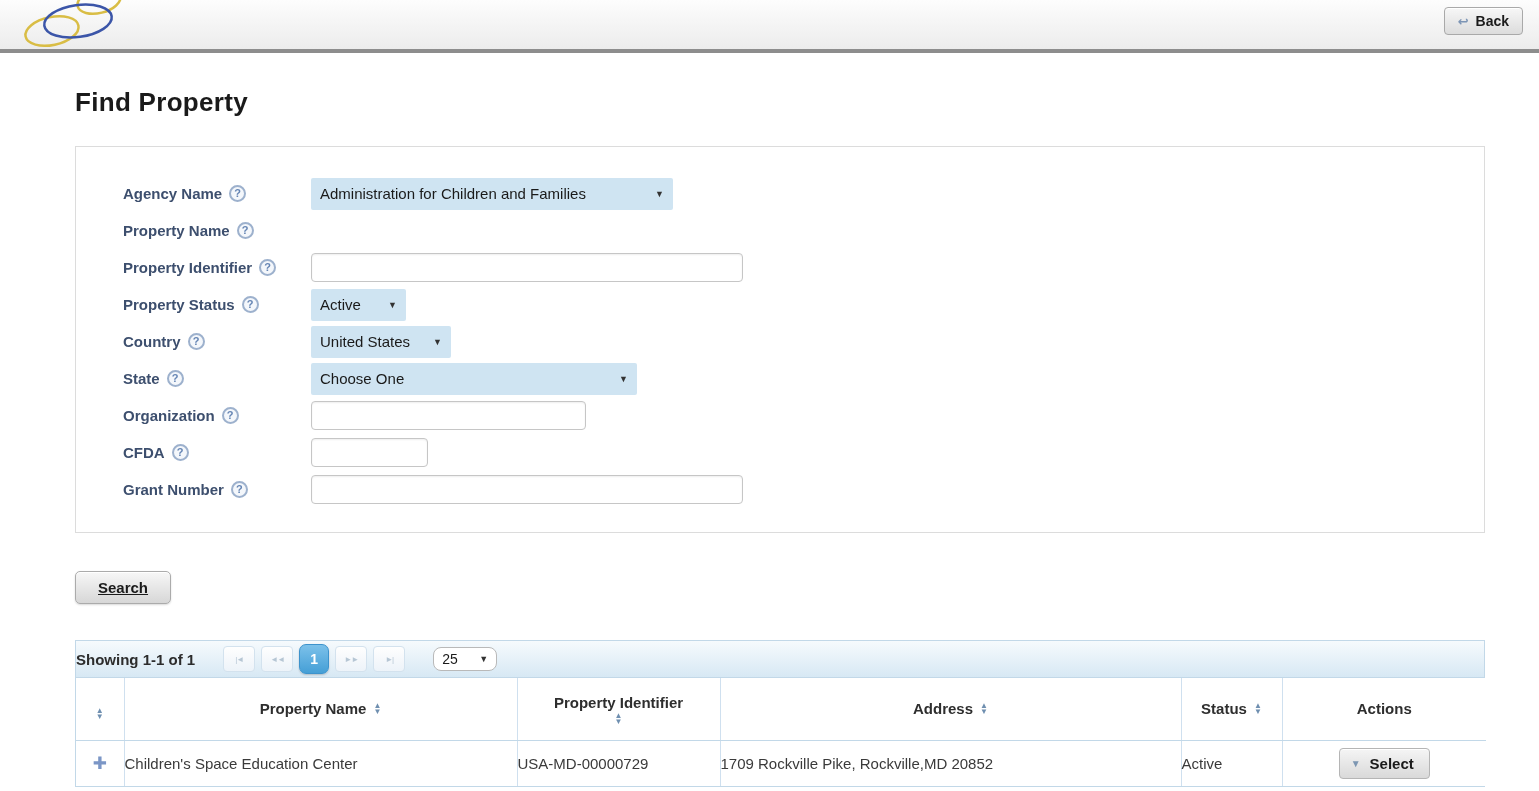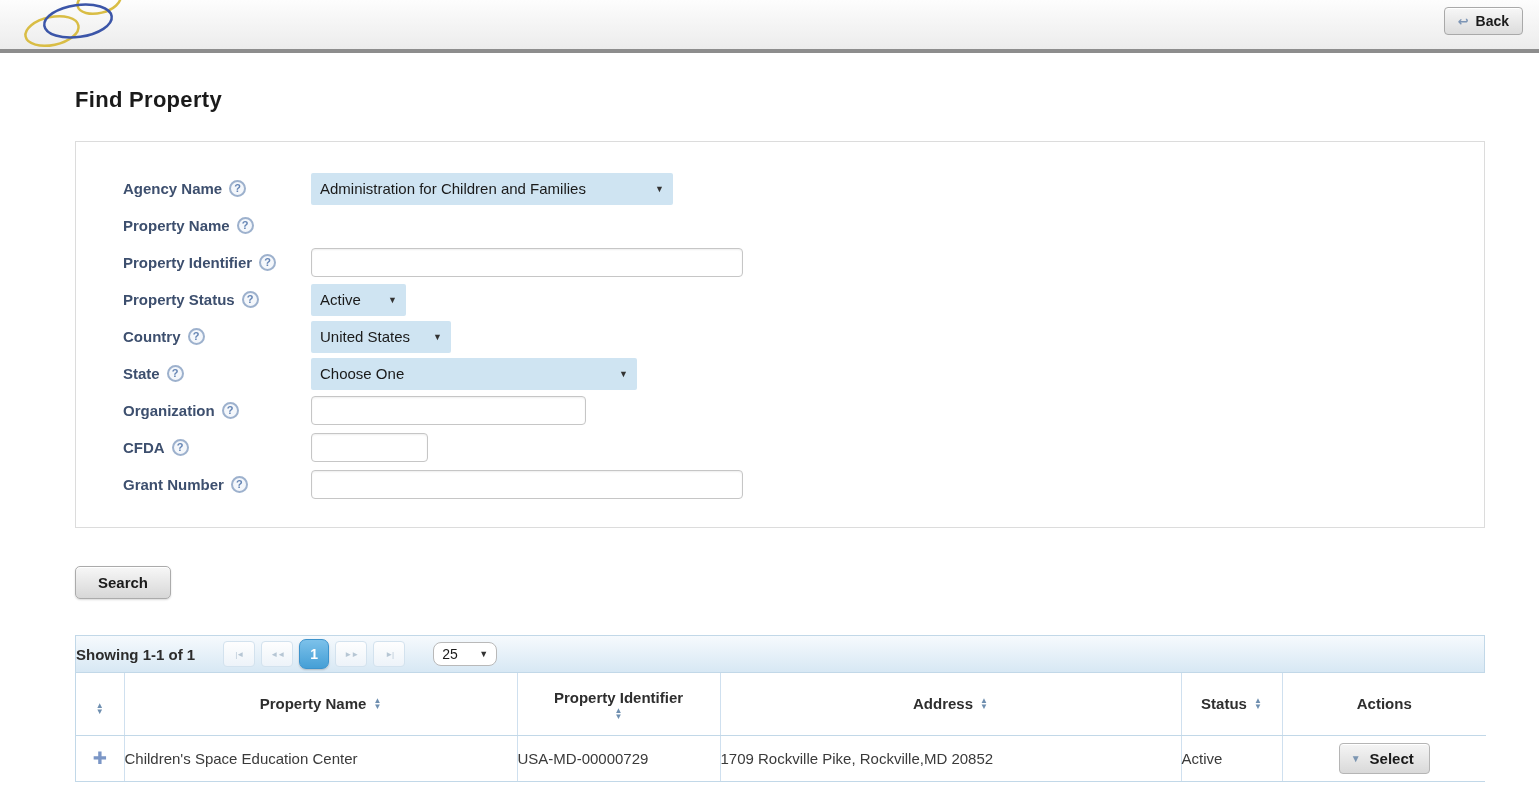--- a/index.html
+++ b/index.html
@@ -11,21 +11,21 @@
   .logo { position:absolute; left:14px; top:0; }
   .back-btn { position:absolute; right:16px; top:7px; display:inline-flex; align-items:center; gap:7px;
     background:linear-gradient(#f7f7f7,#dcdcdc); border:1px solid #a9a9a9; border-radius:4px;
     padding:5px 13px; font-weight:bold; font-size:14px; color:#1a1a1a; cursor:pointer;
     box-shadow:inset 0 1px 0 #fff; font-family:inherit; }
   .back-ic { color:#7d95b5; font-size:13px; line-height:1; }
   .divider { height:4px; background:#8d8d8d; }
 
   .content { margin-left:75px; width:1410px; }
 
-  h1.title { margin-top:34px; font-size:22px; font-weight:bold; color:#1a1a1a; letter-spacing:.3px; }
+  h1.title { margin-top:34px; font-size:26px; font-weight:bold; color:#1a1a1a; letter-spacing:.3px; }
 
   
   .panel { margin-top:28px; border:1px solid #dcdcdc; background:#fff;
     padding:32px 20px 28px 47px; display:flex; flex-direction:column; gap:8px; }
   .frow { display:flex; align-items:center; height:29px; }
   .flabel { width:188px; display:flex; align-items:center; gap:7px;
     font-weight:bold; font-size:15px; color:#3d4f6e; }
   .help { flex:0 0 auto; width:17px; height:17px; border:2px solid #9db1cd; border-radius:50%;
     color:#6585b4; font-size:11px; font-weight:bold; display:flex; align-items:center;
     justify-content:center; line-height:1; cursor:pointer; background:#f4f7fb; }
@@ -34,21 +34,21 @@
     border-radius:2px; cursor:pointer; }
   .sel-arr { font-size:9px; color:#333; margin-left:10px; }
   .w-agency { width:362px; } .w-status { width:95px; } .w-country { width:140px; } .w-state { width:326px; }
   .tin { height:29px; border:1px solid #c6c6c6; border-radius:4px; padding:0 9px;
     font-size:15px; color:#1a1a1a; font-family:inherit; outline:none; box-shadow:inset 0 1px 2px #eee; }
   .in-lg { width:432px; } .in-md { width:275px; } .in-sm { width:117px; }
 
   
   .search-btn { margin-top:38px; background:linear-gradient(#f7f7f7,#d7d7d7); border:1px solid #ababab;
     border-radius:5px; padding:7px 22px; font-weight:bold; font-size:15px; color:#1a1a1a;
-    cursor:pointer; box-shadow:inset 0 1px 0 #fff, 0 1px 2px rgba(0,0,0,.15); font-family:inherit; }
+    cursor:pointer; box-shadow:inset 0 1px 0 #fff, 0 1px 2px rgba(0,0,0,.15); font-family:inherit;text-decoration:underline; }
 
   
   .results { margin-top:36px; border:1px solid #c2d8e8; }
   .pgbar { height:37px; background:linear-gradient(#f6fafd,#d7e8f4); border-bottom:1px solid #c2d8e8;
     display:flex; align-items:center; justify-content:flex-start; gap:28px; }
   .showing { font-weight:bold; font-size:15px; color:#2c2c2c; }
   .pager { display:flex; align-items:center; gap:6px; }
   .pgbtn { min-width:32px; height:26px; background:linear-gradient(#fefefe,#edf3f9);
     border:1px solid #d3e2ee; border-radius:4px; color:#b6c6d4; font-size:8px;
     letter-spacing:-1px; cursor:default; font-family:inherit; }

